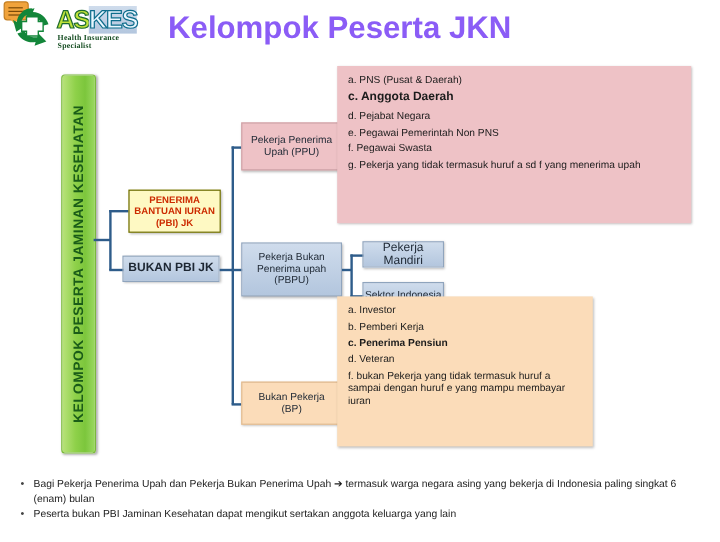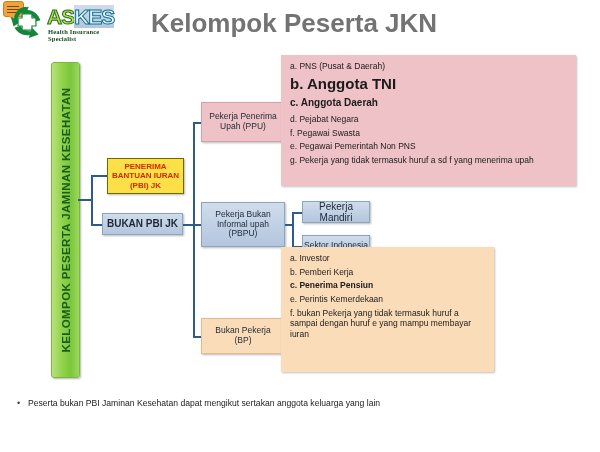--- a/index.html
+++ b/index.html
@@ -18,32 +18,32 @@
   #logo .bubble:after{content:"";position:absolute;left:4px;top:13px;
     border-left:4px solid transparent;border-right:4px solid transparent;
     border-top:5px solid #f0a33c;}
   #logo .bubble i{position:absolute;left:3px;width:12px;height:1px;background:#7a4a08;display:block;}
   #logo .askes{position:absolute;left:44px;top:4px;font-weight:bold;font-size:21px;
     letter-spacing:-1px;color:#bfe23a;-webkit-text-stroke:1px #1d6b2e;}
   #logo .askes .blue{color:#e9f7ff;-webkit-text-stroke:1px #0e6d8c;}
   #logo .tag{position:absolute;left:45px;top:27px;font-size:6.5px;font-weight:bold;
     color:#134b1f;letter-spacing:.2px;font-family:"Liberation Serif",serif;}
 
-  #title{position:absolute;left:151px;top:8px;font-size:26px;font-weight:bold;
-    color:#737373;letter-spacing:0px;white-space:nowrap;}
+  #title{position:absolute;left:140px;top:8px;font-size:26px;font-weight:bold;
+    color:#8b5cf6;letter-spacing:0px;white-space:nowrap;}
 
   
   .box{position:absolute;box-sizing:border-box;border:1px solid #9aa7b5;
     box-shadow:1px 1px 2px rgba(0,0,0,.28);
     display:flex;align-items:center;justify-content:center;text-align:center;
     line-height:1.15;}
   .blue{background:linear-gradient(180deg,#cfdcec 0%,#b3c6de 100%);border-color:#8fa4bd;color:#1d2733;}
   .pinkbox{background:#eec2c6;border-color:#cfa3a8;color:#1d2733;}
   .orangebox{background:#fbdcb9;border-color:#e0bb91;color:#1d2733;}
-  .yellowbox{background:#fde047;border-color:#6b6b00;color:#cc2b00;font-weight:bold;justify-content:center;}
+  .yellowbox{background:#fef9c3;border-color:#6b6b00;color:#cc2b00;font-weight:bold;justify-content:center;}
 
   
   #green{position:absolute;left:51px;top:62px;width:27px;height:314px;
     background:linear-gradient(90deg,#b8e27a 0%,#8fd14a 40%,#7cc63c 70%,#9ad860 100%);
     border:1px solid #7ab93a;border-radius:3px;box-shadow:1px 1px 2px rgba(0,0,0,.3);}
   #green span{position:absolute;left:50%;top:50%;
     transform:translate(-50%,-50%) rotate(-90deg);
     white-space:nowrap;font-size:11.5px;font-weight:bold;color:#1a5c18;
     letter-spacing:.4px;}
 
@@ -125,21 +125,21 @@
   <div class="box pinkbox" style="left:201px;top:102px;width:84px;height:40px;font-size:8.5px;">
     <div>
       <div>Pekerja Penerima</div>
       <div>Upah (PPU)</div>
     </div>
   </div>
 
   <div class="box blue" style="left:201px;top:202px;width:84px;height:45px;font-size:8.5px;">
     <div>
       <div>Pekerja Bukan</div>
-      <div>Informal upah</div>
+      <div>Penerima upah</div>
       <div>(PBPU)</div>
     </div>
   </div>
 
   <div class="box orangebox" style="left:201px;top:318px;width:84px;height:36px;font-size:8.5px;">
     <div>
       <div>Bukan Pekerja</div>
       <div>(BP)</div>
     </div>
   </div>
@@ -148,40 +148,40 @@
 
   <div class="ln h" style="left:285px;top:224px;width:8px;"></div>
   <div class="ln v" style="left:292px;top:212px;height:36px;"></div>
   <div class="ln h" style="left:292px;top:212px;width:11px;"></div>
   <div class="ln h" style="left:292px;top:246px;width:11px;"></div>
 
   <div class="ln h" style="left:285px;top:336px;width:17px;"></div>
 
   <div class="listbox pinkbox" style="left:281px;top:55px;width:295px;height:131px;">
     <div class="li">a. PNS (Pusat &amp; Daerah)</div>
-    <div class="li big">b. Anggota TNI</div>
     <div class="li med">c. Anggota Daerah</div>
     <div class="li">d. Pejabat Negara</div>
+    <div class="li">e. Pegawai Pemerintah Non PNS</div>
     <div class="li">f. Pegawai Swasta</div>
-    <div class="li">e. Pegawai Pemerintah Non PNS</div>
     <div class="li">g. Pekerja yang tidak termasuk huruf a sd f yang menerima upah</div>
   </div>
 
   <div class="box blue" style="left:302px;top:201px;width:68px;height:22px;font-size:10px;">
     <span>Pekerja Mandiri</span>
   </div>
   <div class="box blue" style="left:302px;top:235px;width:68px;height:22px;font-size:8.5px;">
     <span>Sektor Indonesia</span>
   </div>
 
   <div class="listbox orangebox" style="left:281px;top:247px;width:213px;height:125px;">
     <div class="li">a. Investor</div>
     <div class="li">b. Pemberi Kerja</div>
     <div class="li b">c. Penerima Pensiun</div>
-    <div class="li">e. Perintis Kemerdekaan</div>
+    <div class="li">d. Veteran</div>
     <div class="li">f. bukan Pekerja yang tidak termasuk huruf a sampai dengan huruf e yang mampu membayar iuran</div>
   </div>
 
   <div id="notes">
+    <div class="bl">Bagi Pekerja Penerima Upah dan Pekerja Bukan Penerima Upah ➔ termasuk warga negara asing yang bekerja di Indonesia paling singkat 6 (enam) bulan</div>
     <div class="bl">Peserta bukan PBI Jaminan Kesehatan dapat mengikut sertakan anggota keluarga yang lain</div>
   </div>
 
 </div>
 
 </body></html>

